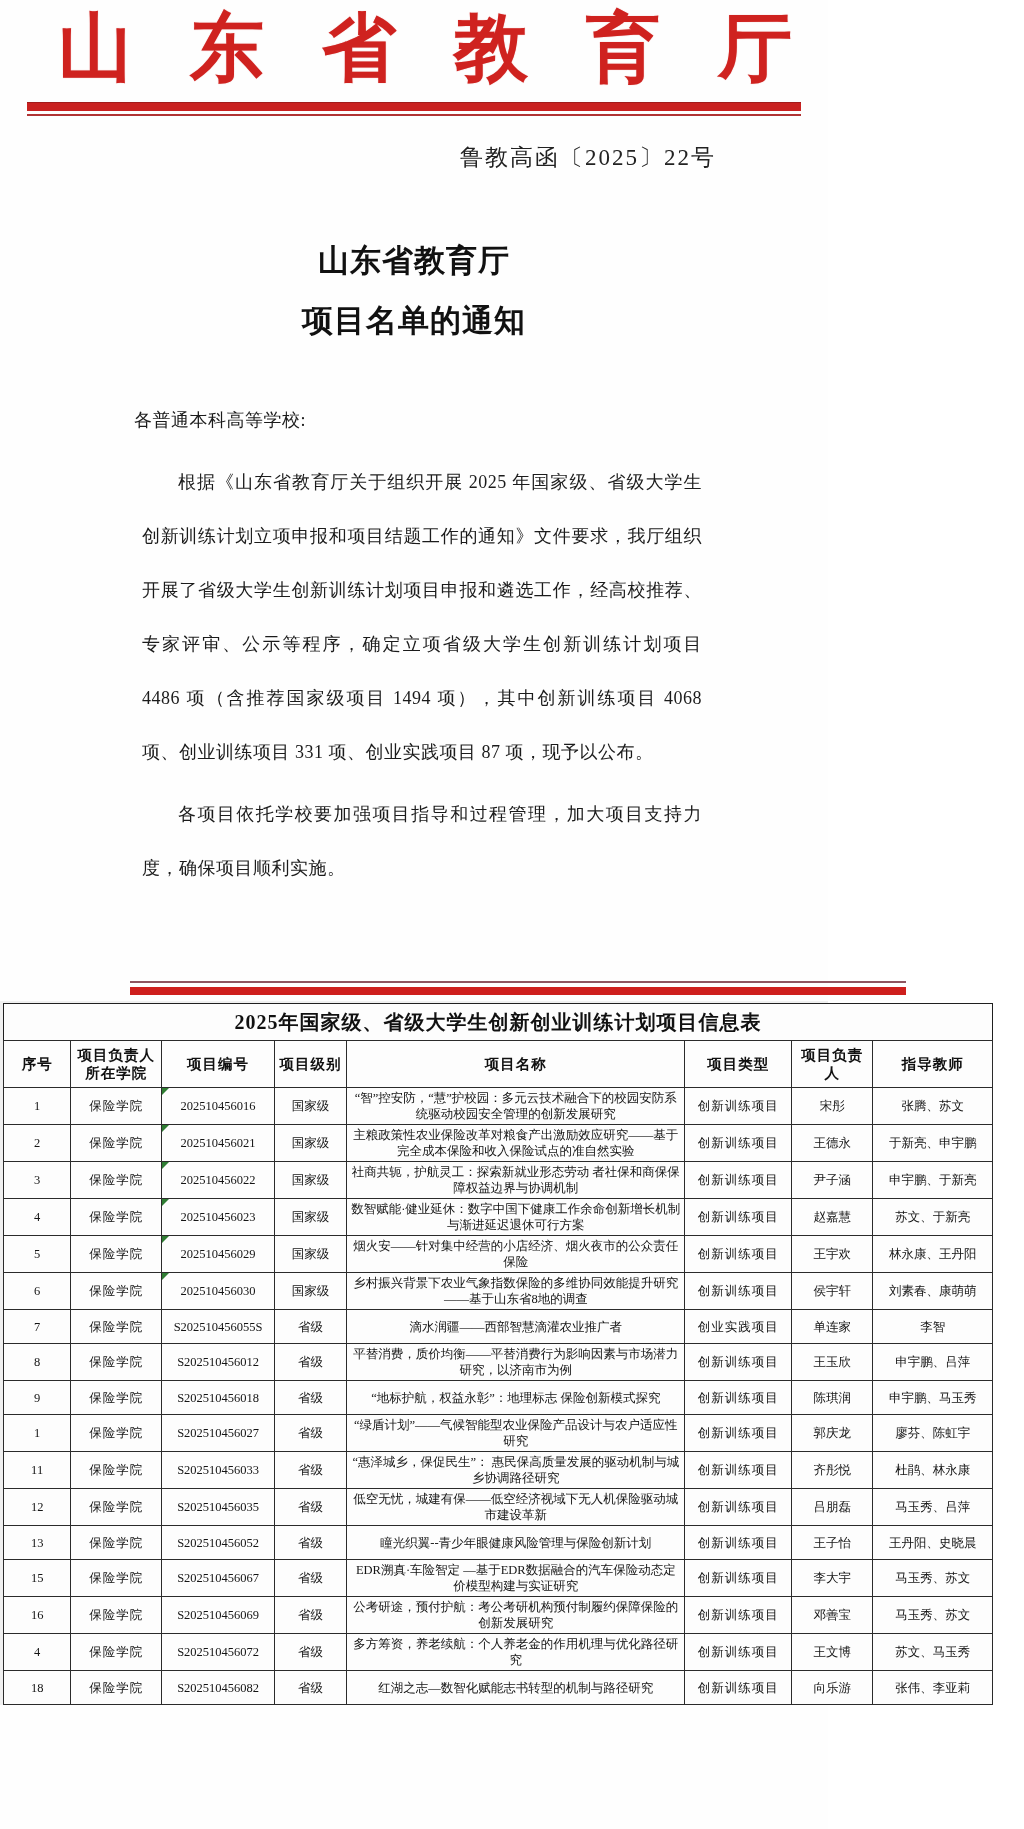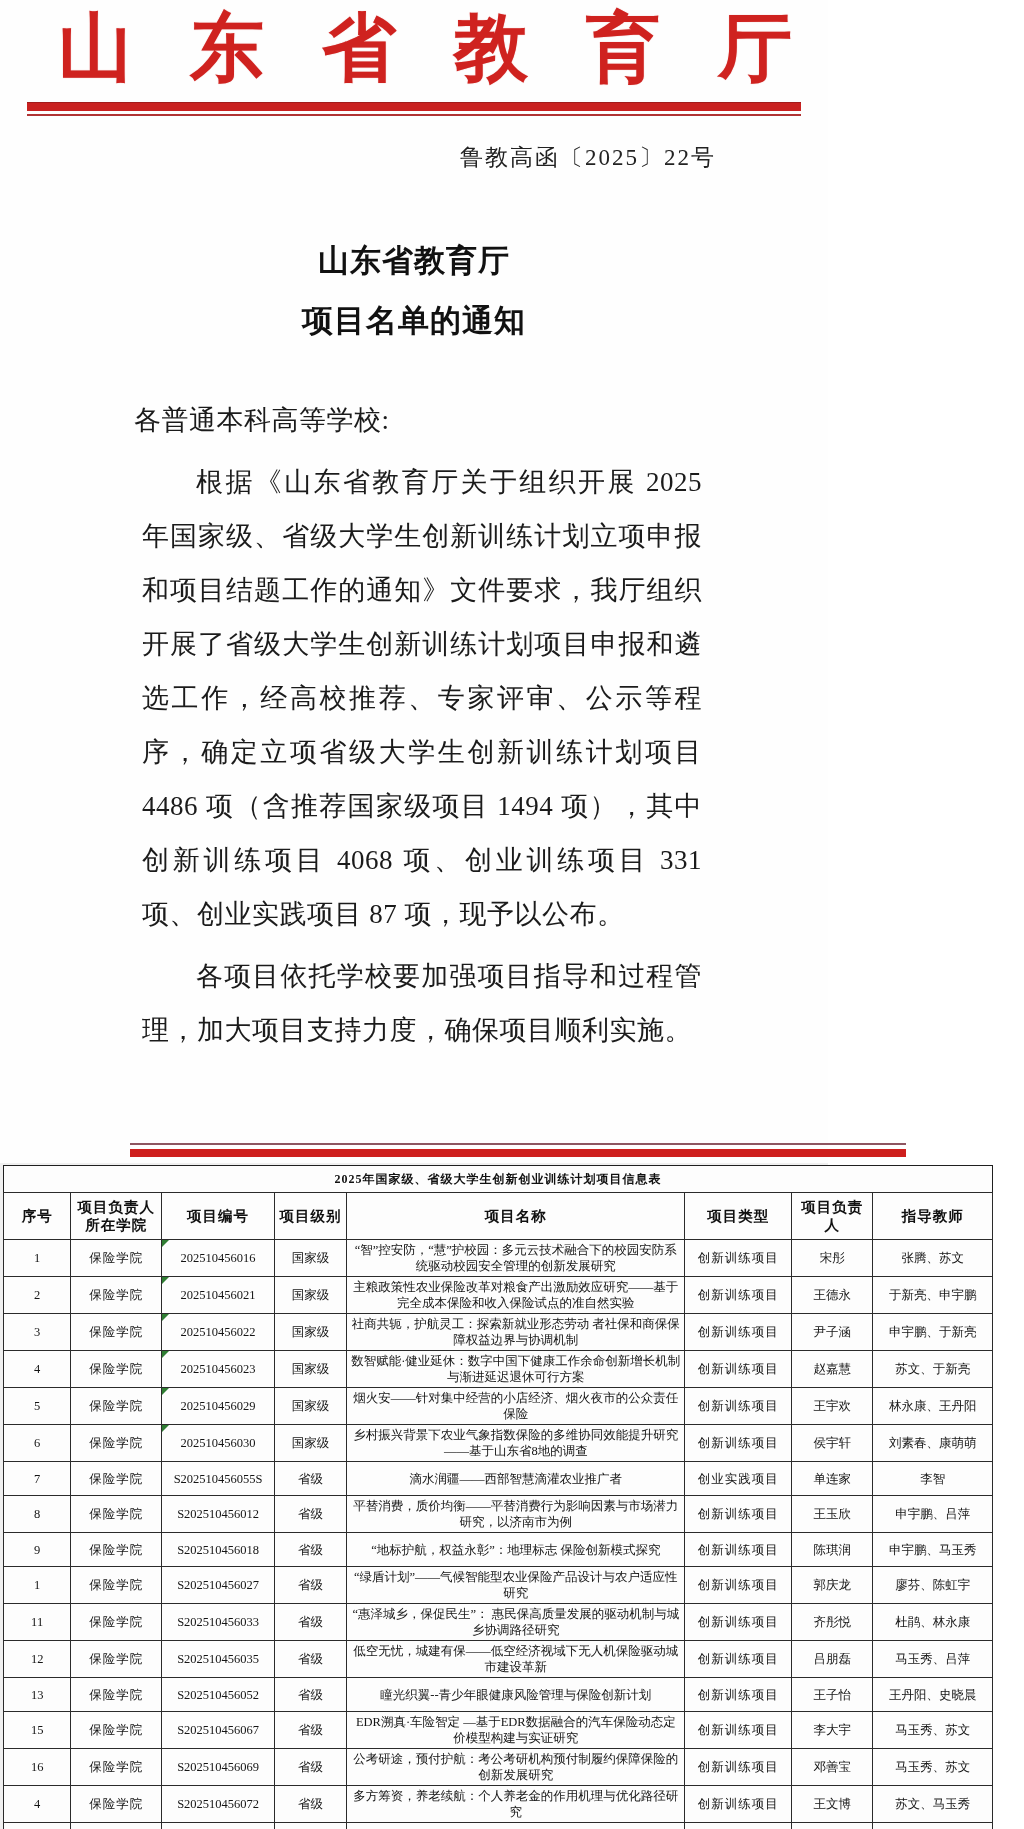--- a/index.html
+++ b/index.html
@@ -29,21 +29,21 @@
     font-size:23px;color:#222;letter-spacing:2px;
   }
 
   
   .notice-title{margin-top:58px;text-align:center;font-weight:bold;color:#111;}
   .notice-title .t-line{font-size:31px;line-height:60px;letter-spacing:1px;}
 
   
   .doc-body{
     margin:42px 118px 0 134px;
-    font-size:27px;line-height:54px;text-align:justify;color:#1b1b1b;
+    font-size:18px;line-height:54px;text-align:justify;color:#1b1b1b;
     letter-spacing:0.5px;
   }
   .doc-body .salutation{text-indent:0;}
   .doc-body p{margin:8px;text-indent:2em;}
 
   
   .table-divider{width:776px;margin:86px auto 0;margin-left:130px;}
   .table-divider .thin{height:2px;background:#8e5560;}
   .table-divider .gap{height:4px;}
   .table-divider .thick{height:8px;background:#ce1f1d;}
@@ -53,21 +53,21 @@
     margin-top:6px;background:#f0f0f0;padding:2px 3px 0 3px;
     min-height:700px;
   }
   table.project-table{
     width:990px;margin:0 auto;border-collapse:collapse;background:#fdfdfd;
     table-layout:fixed;
     font-family:"Liberation Serif","DejaVu Serif",serif;
   }
   .project-table caption{
     border:1.6px solid #1f1f1f;border-bottom:none;background:#fdfdfd;
-    font-size:12px;font-weight:bold;color:#111;
+    font-size:20px;font-weight:bold;color:#111;
     padding:5px 0 4px 0;letter-spacing:1px;caption-side:top;
   }
   .project-table th,.project-table td{
     border:1.2px solid #2b2b2b;
     text-align:center;vertical-align:middle;
     overflow:hidden;position:relative;
   }
   .project-table thead th{
     font-size:14.5px;font-weight:bold;color:#111;
     padding:4px 2px;height:38px;line-height:1.25;letter-spacing:1px;

